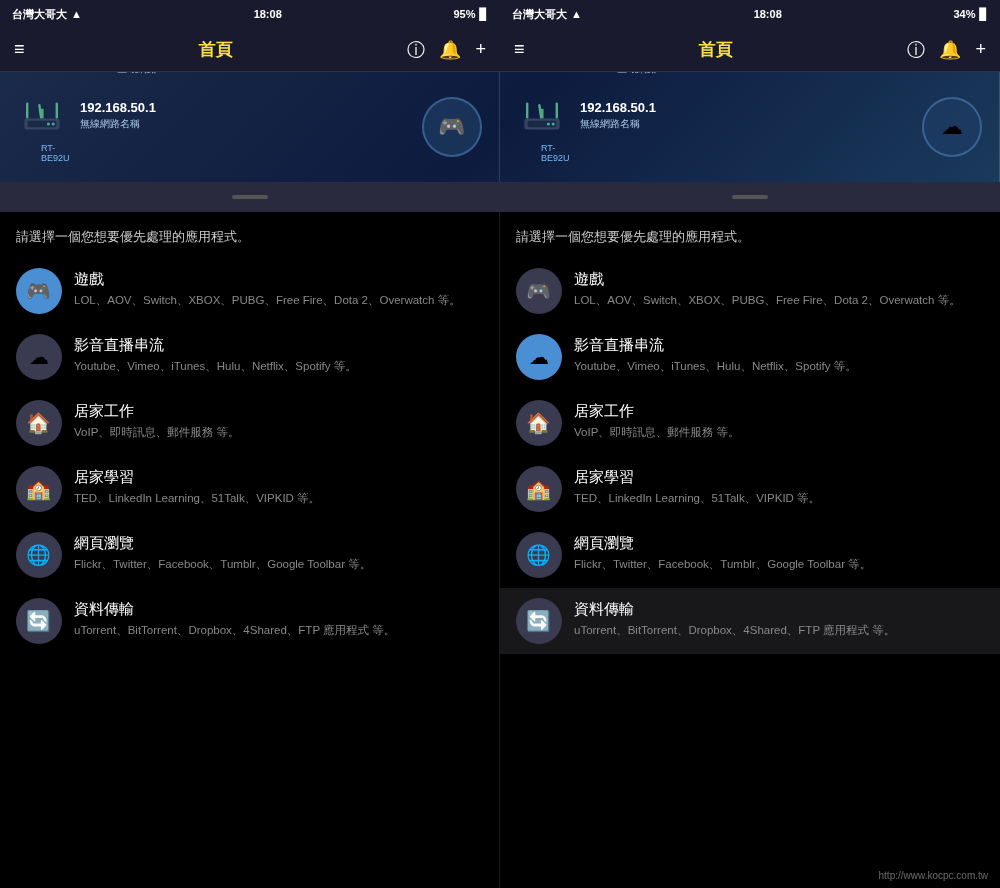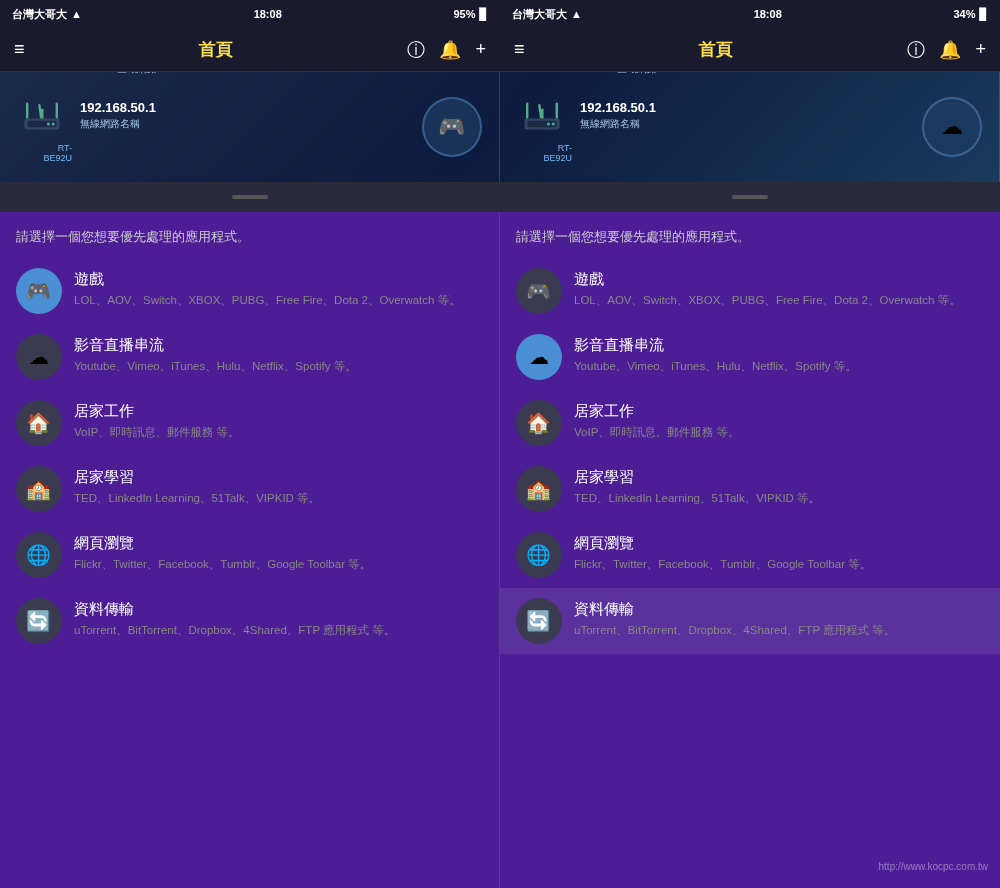--- a/index.html
+++ b/index.html
@@ -111,21 +111,21 @@
       justify-content: center;
     }
     .router-svg {
       width: 48px;
       height: 40px;
     }
     .router-name {
       color: #7ab8f5;
       font-size: 9px;
       margin-top: 2px;
-      text-align: right;
+      text-align: left;
       padding-left: 29px;
     }
     .router-info {
       flex: 1;
       padding-left: 8px;
     }
     .router-info-row {
       display: flex;
       align-items: center;
       gap: 4px;
@@ -185,21 +185,21 @@
     }
 
     
     .main-content {
       display: flex;
       flex: 1;
       overflow: hidden;
     }
     .panel {
       width: 50%;
-      background: #4c1d95;
+      background: #000000;
       overflow-y: auto;
       padding: 0 0 32px 0;
     }
     .panel:first-child {
       border-right: 1px solid rgba(255,255,255,0.1);
     }
 
     .panel-instruction {
       color: #ccc;
       font-size: 13px;
@@ -250,21 +250,21 @@
     }
 
     
     .panel-right .menu-item:last-child {
       background: rgba(200,200,220,0.12);
     }
 
     
     .watermark {
       position: fixed;
-      bottom: 16px;
+      bottom: 7px;
       right: 12px;
       color: rgba(255,255,255,0.4);
       font-size: 10px;
       z-index: 100;
     }
   </style>
 </head>
 <body>
 
 <div class="status-bar">

